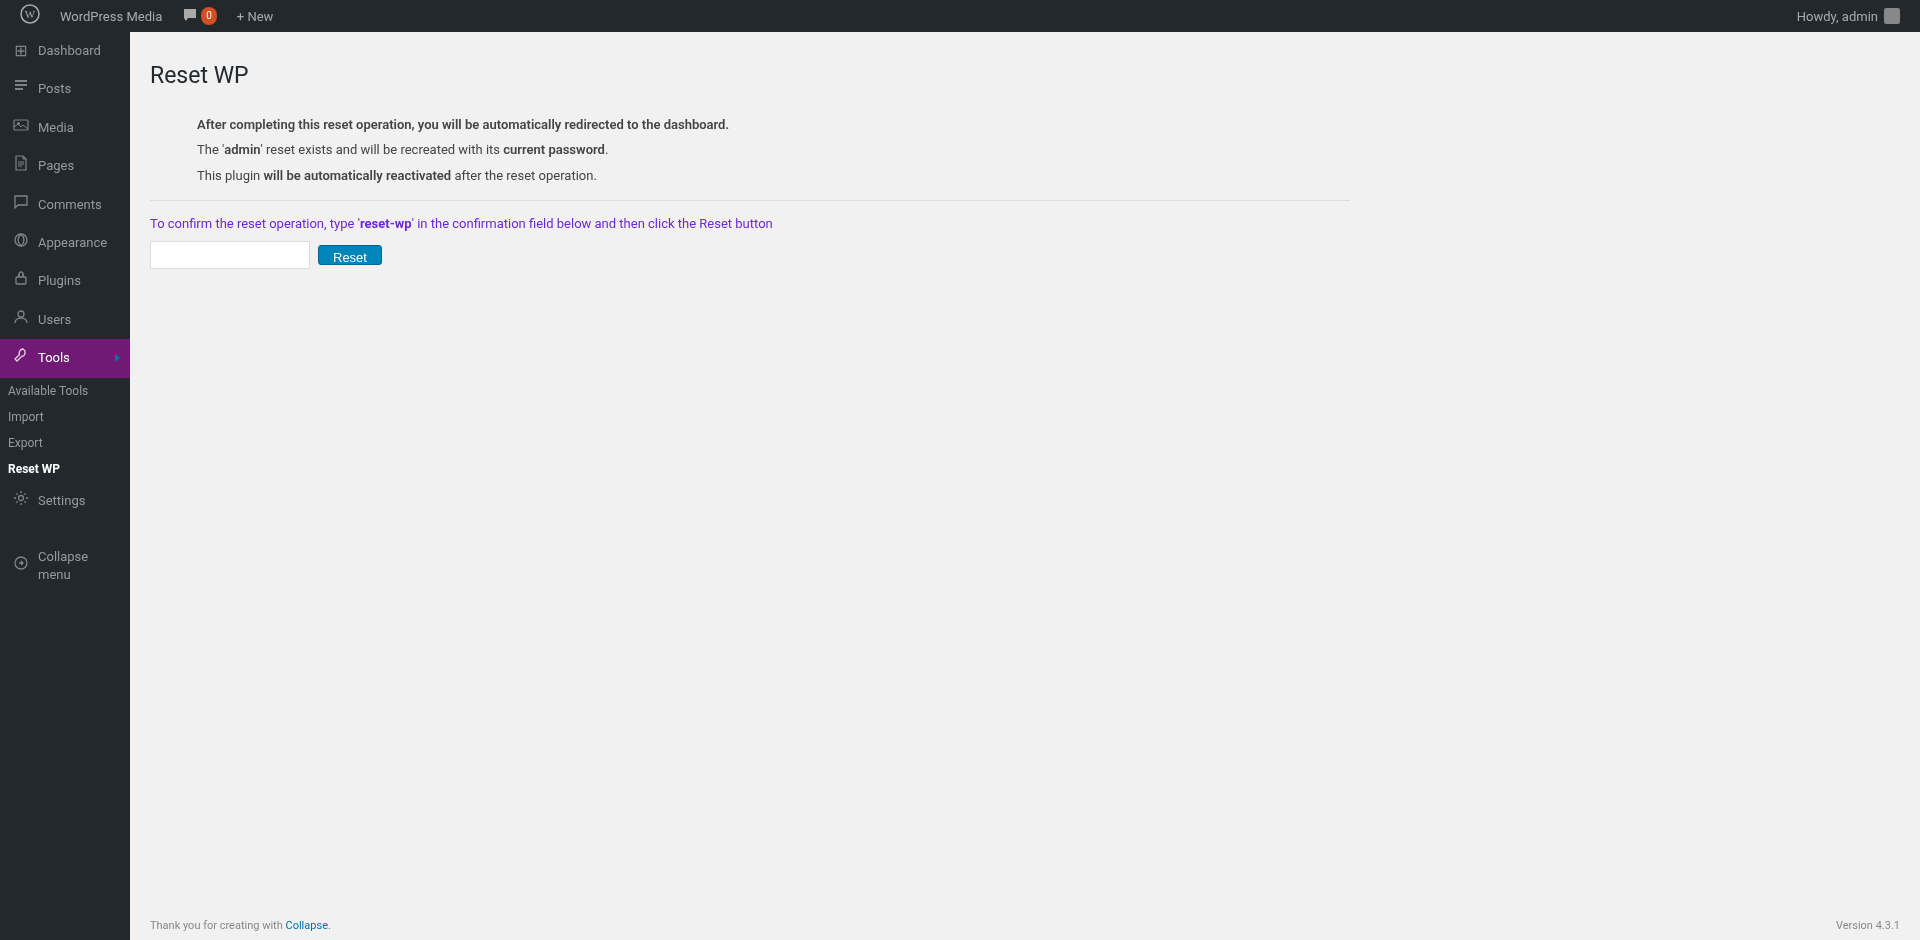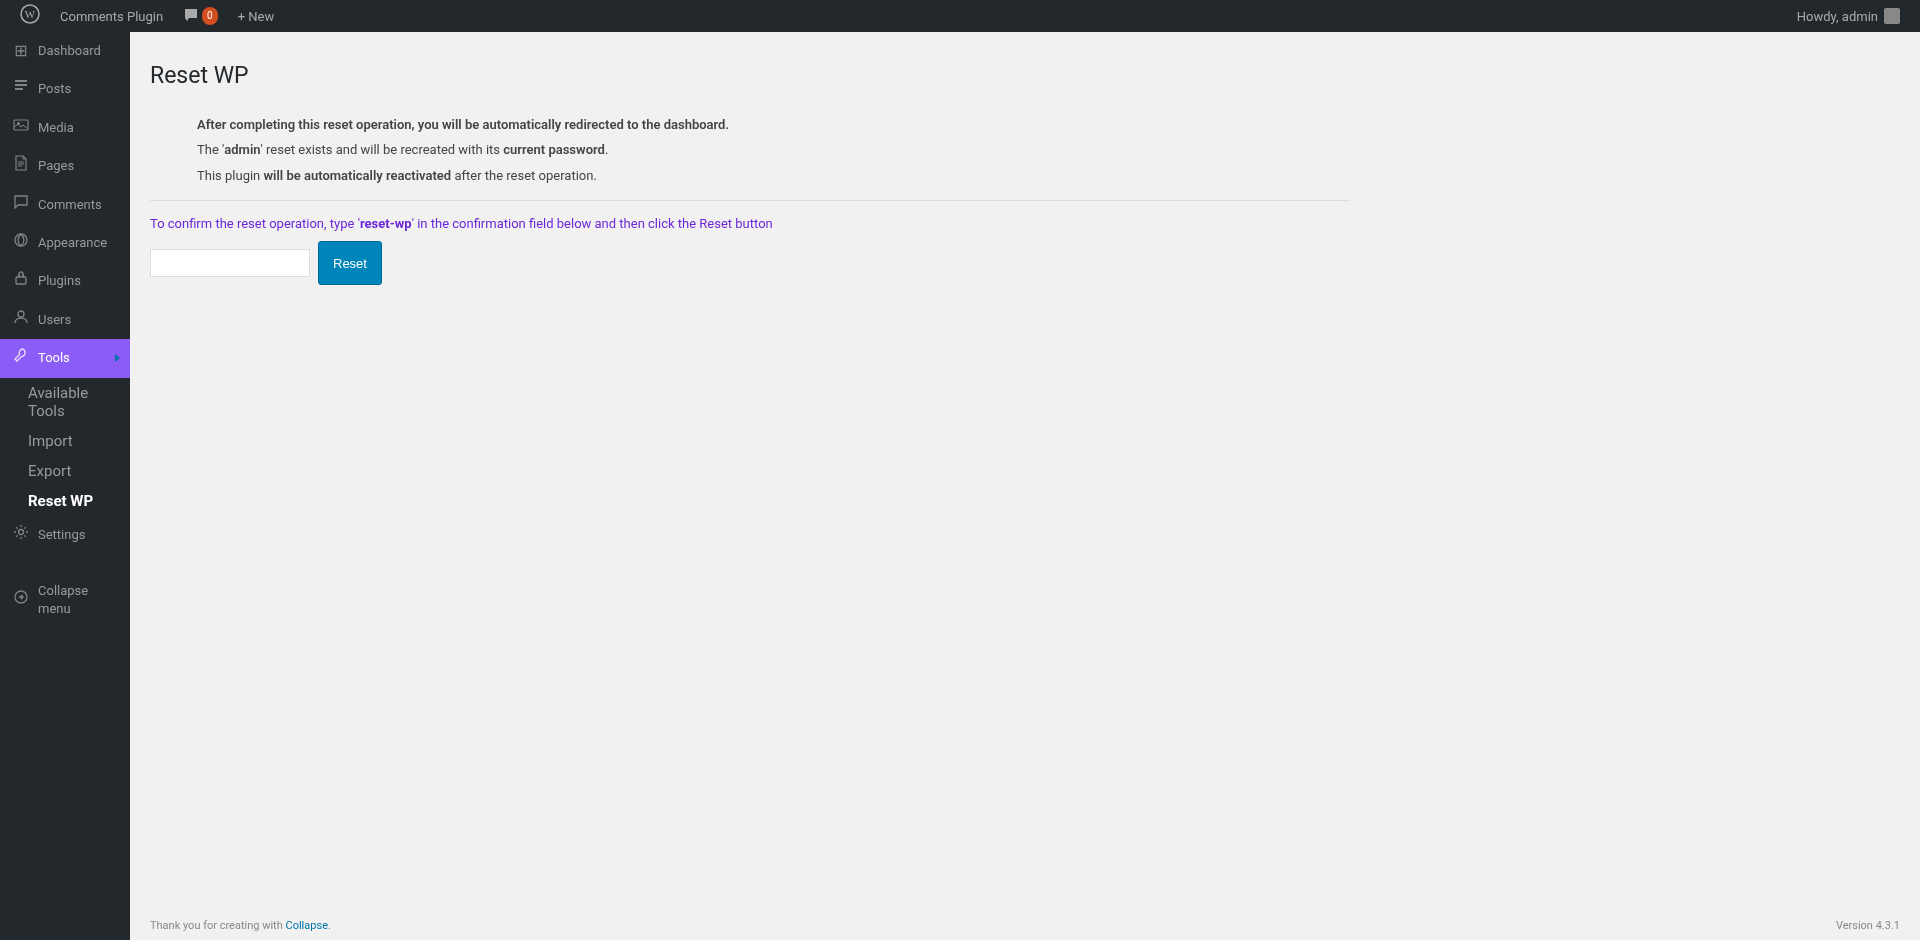--- a/index.html
+++ b/index.html
@@ -44,29 +44,29 @@
       flex-shrink: 0;
     }
     .menu-item {
       display: flex; align-items: center; gap: 8px;
       padding: 8px 10px 8px 12px;
       color: #999;
       font-size: 13px;
       cursor: pointer;
       line-height: 1.4;
     }
-    .menu-item.current { background: #8b5cf6; color: #fff; }
+    .menu-item.current { background: #701a75; color: #fff; }
     .menu-item .icon { font-size: 16px; opacity: 0.8; width: 18px; text-align: center; flex-shrink: 0; }
     .menu-arrow { margin-left: auto; width: 0; height: 0; border-top: 4px solid transparent; border-bottom: 4px solid transparent; border-left: 5px solid #0073aa; }
 
     
     .submenu-item {
-      padding: 6px 10px 6px 28px;
+      padding: 6px 10px 6px 8px;
       color: #999;
-      font-size: 15px;
+      font-size: 12px;
       cursor: pointer;
       display: block;
     }
     .submenu-item.current { color: #fff; font-weight: bold; }
 
     
     #wpcontent {
       flex: 1;
       padding: 20px 20px 0 20px;
       background: #f1f1f1;
@@ -94,21 +94,21 @@
       outline: none;
     }
 
     .btn-reset {
       background: #0085ba;
       border: 1px solid #006799;
       color: #fff;
       padding: 4px 14px;
       font-size: 13px;
       cursor: pointer;
-      height: 44px;
+      height: 20px;
       border-radius: 3px;
     }
 
     
     #wpfooter {
       position: fixed;
       bottom: 0; left: 130px; right: 0;
       padding: 8px 20px;
       display: flex;
       justify-content: space-between;
@@ -124,21 +124,21 @@
   <div class="adminbar-left">
     <div class="adminbar-item">
       <span style="font-size:18px; color:#aaa;">
         <svg width="20" height="20" viewBox="0 0 20 20" fill="#aaa">
             <circle cx="10" cy="10" r="9" fill="none" stroke="#aaa" stroke-width="1.5"></circle>
             <text x="10" y="14" text-anchor="middle" font-size="11" fill="#aaa" font-family="serif">W</text>
           </svg>
       </span>
     </div>
     <div class="adminbar-item">
-      <span>Comments Plugin</span>
+      <span>WordPress Media</span>
     </div>
     <div class="adminbar-item comment-bubble">
       <span>
         <svg width="16" height="16" viewBox="0 0 16 16" fill="#aaa">
             <path d="M2 2h12v9H2V2zM2 11l2 3 2-3"></path>
           </svg>
       </span>
       <span class="bubble-count">0</span>
     </div>
     <div class="adminbar-item">

